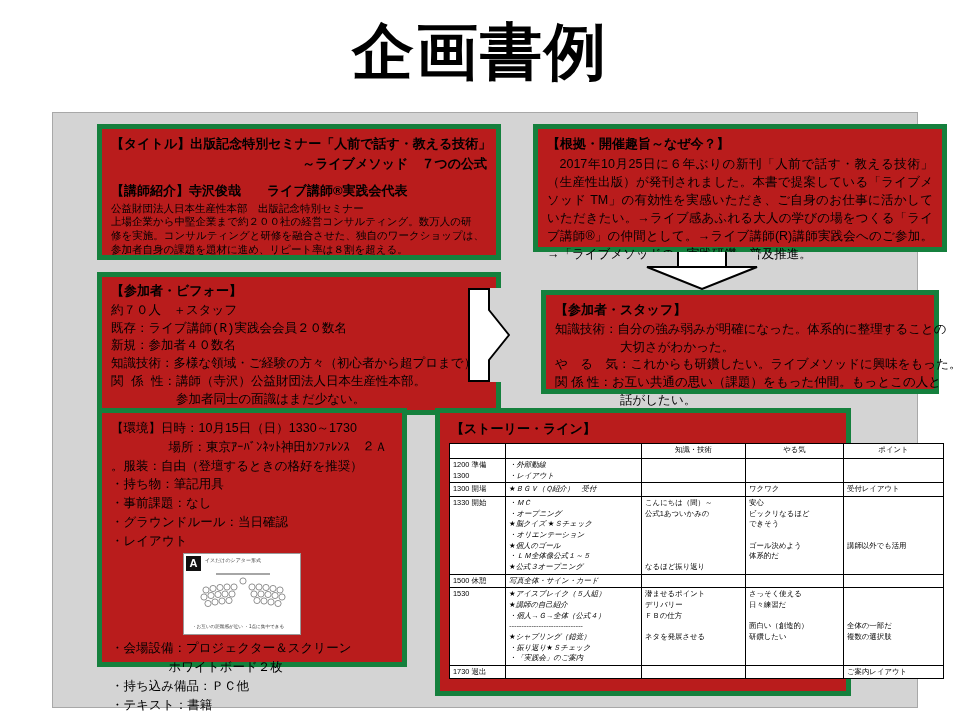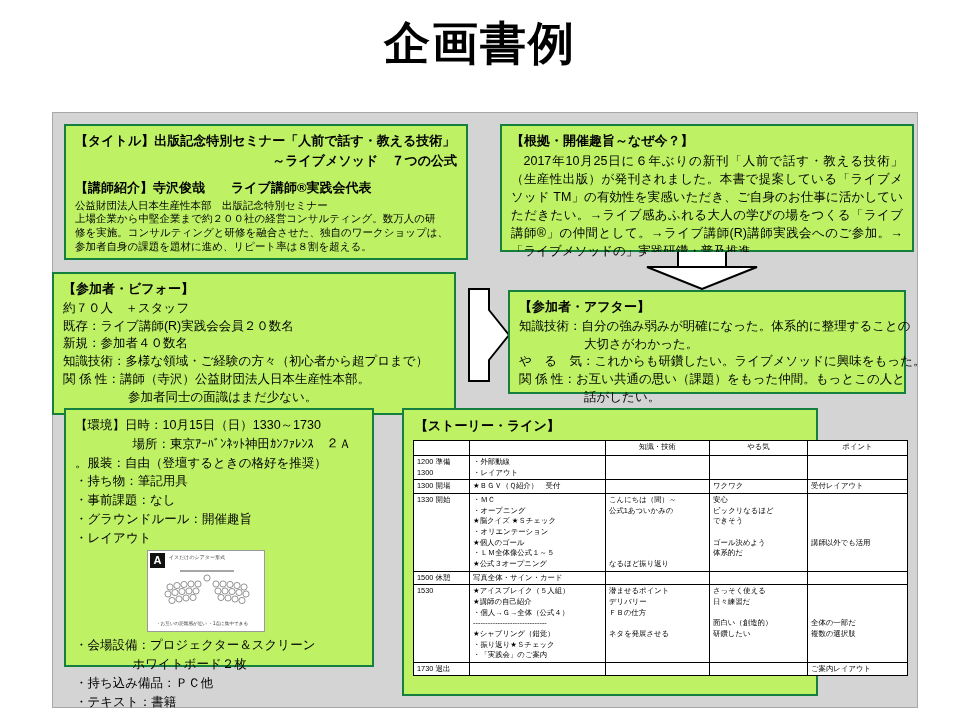--- a/index.html
+++ b/index.html
@@ -14,51 +14,52 @@
     width: 960px; height: 720px;
     background: #ffffff;
   }
 
   
   .slide-title {
     position: absolute;
     left: 0; top: 18px;
     width: 960px;
     text-align: center;
-    font-size: 46px;
+    font-size: 62px;
     font-weight: bold;
     letter-spacing: 2px;
     color: #000000;
     line-height: 1.1;
   }
 
   
   .outer-frame {
     position: absolute;
     left: 52px; top: 112px;
     width: 866px; height: 596px;
     background: #d4d4d4;
     border: 1px solid #a8a8a8;
     box-sizing: border-box;
   }
 
   
   .box {
     position: absolute;
-    background: #bef264;
-    border: 2px solid #15803d;
+    background: #b91c1c;
+    border: 5px solid #15803d;
     box-sizing: border-box;
     padding: 6px 9px;
     color: #000000;
+    margin-left: 33px;
   }
 
   
   #box-title     { left: 64px;  top: 124px; width: 404px; height: 136px; }
   #box-reason    { left: 500px; top: 124px; width: 414px; height: 128px; }
-  #box-before    { left: 52px;  top: 272px; width: 404px; height: 143px; }
+  #box-before    { left: 64px;  top: 272px; width: 404px; height: 143px; font-family: Liberation Mono, monospace; }
   #box-after     { left: 508px; top: 290px; width: 398px; height: 104px; }
   #box-env       { left: 64px;  top: 408px; width: 310px; height: 259px; }
   #box-story     { left: 402px; top: 408px; width: 416px; height: 288px; }
 
   
   .hdr {
     font-size: 13px;
     font-weight: bold;
     line-height: 1.45;
     margin: 0 0 1px 0;
@@ -166,21 +167,21 @@
     border: 1px solid #000000;
     font-size: 7.4px;
     line-height: 1.44;
     vertical-align: top;
     padding: 1px 3px;
     color: #000000;
     font-weight: normal;
   }
   table.story th { text-align: center; height: 12px; }
   table.story td.time { white-space: pre-line; }
-  table.story td.prog { white-space: pre-line; }
+  table.story td.prog { white-space: pre-line; font-style: italic; }
   table.story td.cell { white-space: pre-line; }
   .c-time { width: 56px; }
   .c-prog { width: 136px; }
   .c-know { width: 104px; }
   .c-moti { width: 98px; }
   .c-point{ width: 100px; }
 </style>
 </head>
 <body>
 
@@ -225,36 +226,36 @@
     <div class="ln indent">参加者同士の面識はまだ少ない。</div>
   </div>
 
   <div class="arrow" id="arrow-right">
     <svg width="42" height="94" viewBox="0 0 42 94">
       <polygon points="1,1 21,1 21,22 41,47 21,72 21,93 1,93" fill="#ffffff" stroke="#000000" stroke-width="2"></polygon>
     </svg>
   </div>
 
   <div class="box" id="box-after">
-    <div class="hdr">【参加者・アフター】</div>
+    <div class="hdr">【参加者・スタッフ】</div>
     <div class="ln">知識技術：自分の強み弱みが明確になった。体系的に整理することの</div>
     <div class="ln indent">大切さがわかった。</div>
     <div class="ln">や　る　気：これからも研鑽したい。ライブメソッドに興味をもった。</div>
     <div class="ln">関 係 性：お互い共通の思い（課題）をもった仲間。もっとこの人と</div>
     <div class="ln indent">話がしたい。</div>
     <div class="ln indent2">「ライブ講師®実践会」に興味をもった。</div>
   </div>
 
   <div class="box" id="box-env">
     <div class="envline">【環境】日時：10月15日（日）1330～1730</div>
     <div class="envline ind">場所：東京ｱｰﾊﾞﾝﾈｯﾄ神田ｶﾝﾌｧﾚﾝｽ　２Ａ</div>
     <div class="envline">。服装：自由（登壇するときの格好を推奨）</div>
     <div class="envline">・持ち物：筆記用具</div>
     <div class="envline">・事前課題：なし</div>
-    <div class="envline">・グラウンドルール：開催趣旨</div>
+    <div class="envline">・グラウンドルール：当日確認</div>
     <div class="envline">・レイアウト</div>
 
     <div class="layout-card">
       <div class="badge">A</div>
       <div class="cap">イスだけのシアター形式</div>
       <svg width="118" height="48" viewBox="0 0 118 48">
         <line x1="32" y1="6" x2="86" y2="6" stroke="#888" stroke-width="1.6"></line>
         <circle cx="59" cy="13" r="3.1" fill="#fff" stroke="#777" stroke-width="0.8"></circle>
         <g fill="#ffffff" stroke="#777777" stroke-width="0.8">
           <circle cx="22" cy="22" r="3.1"></circle>

